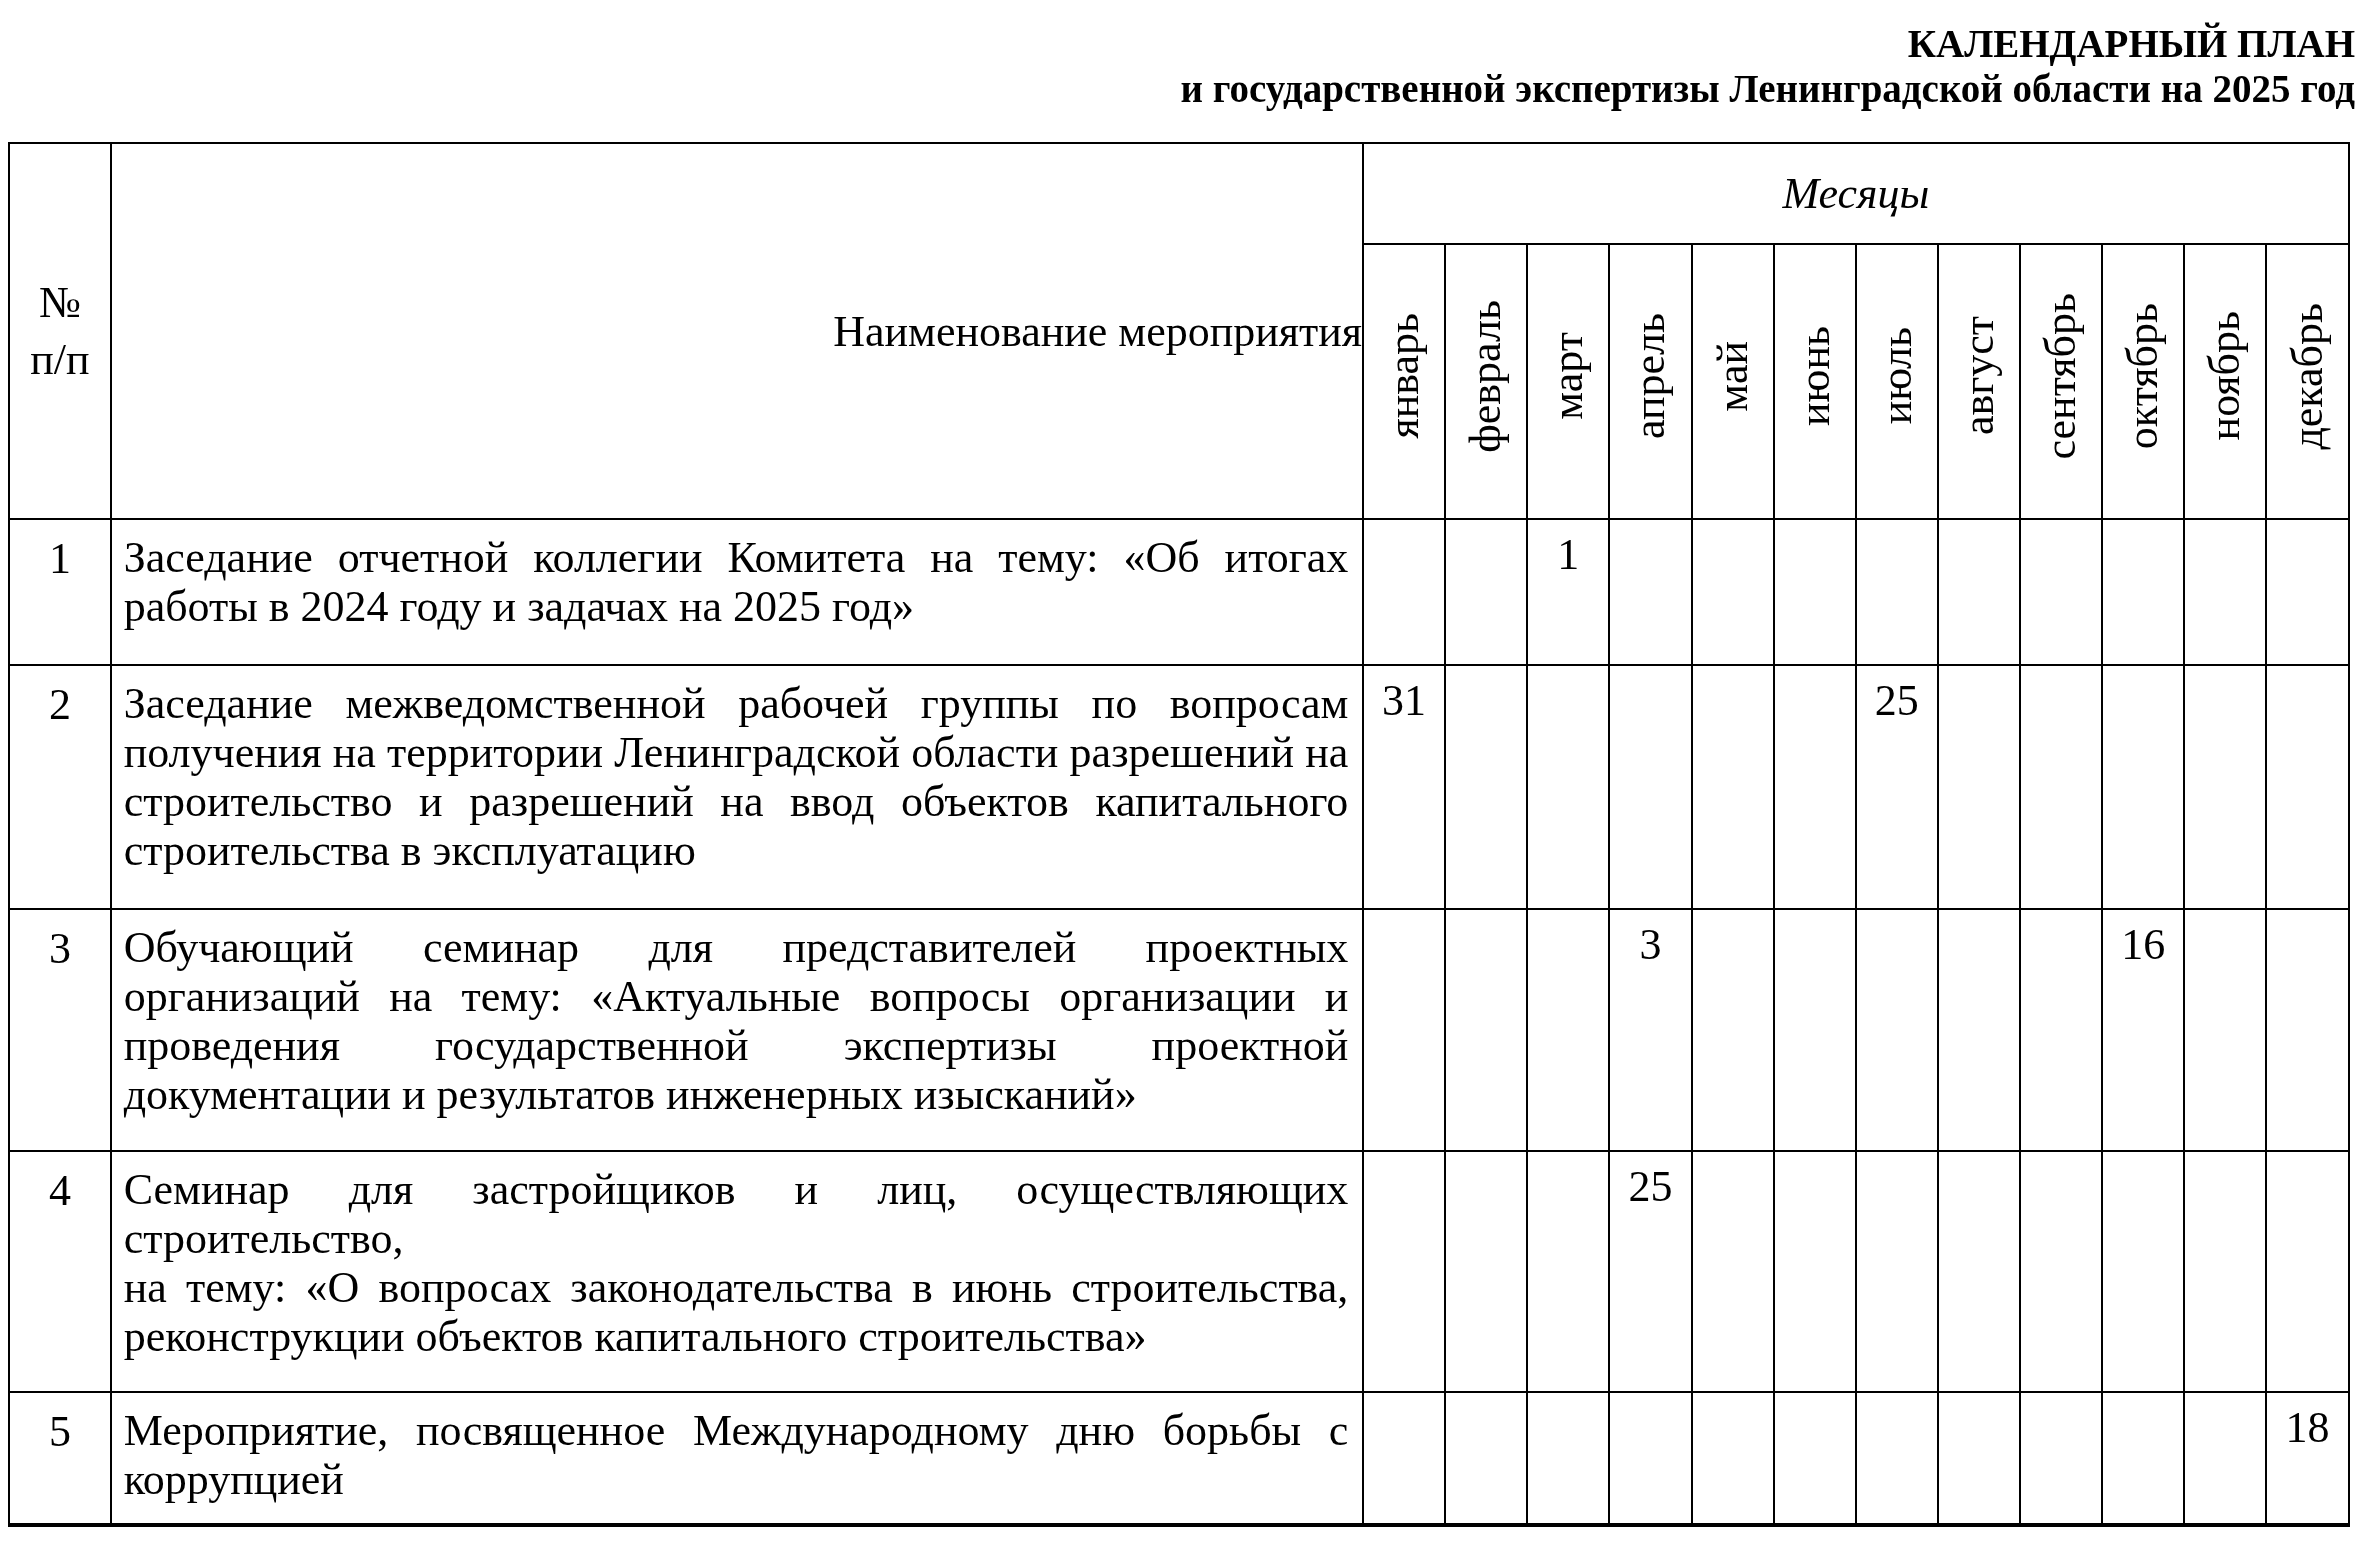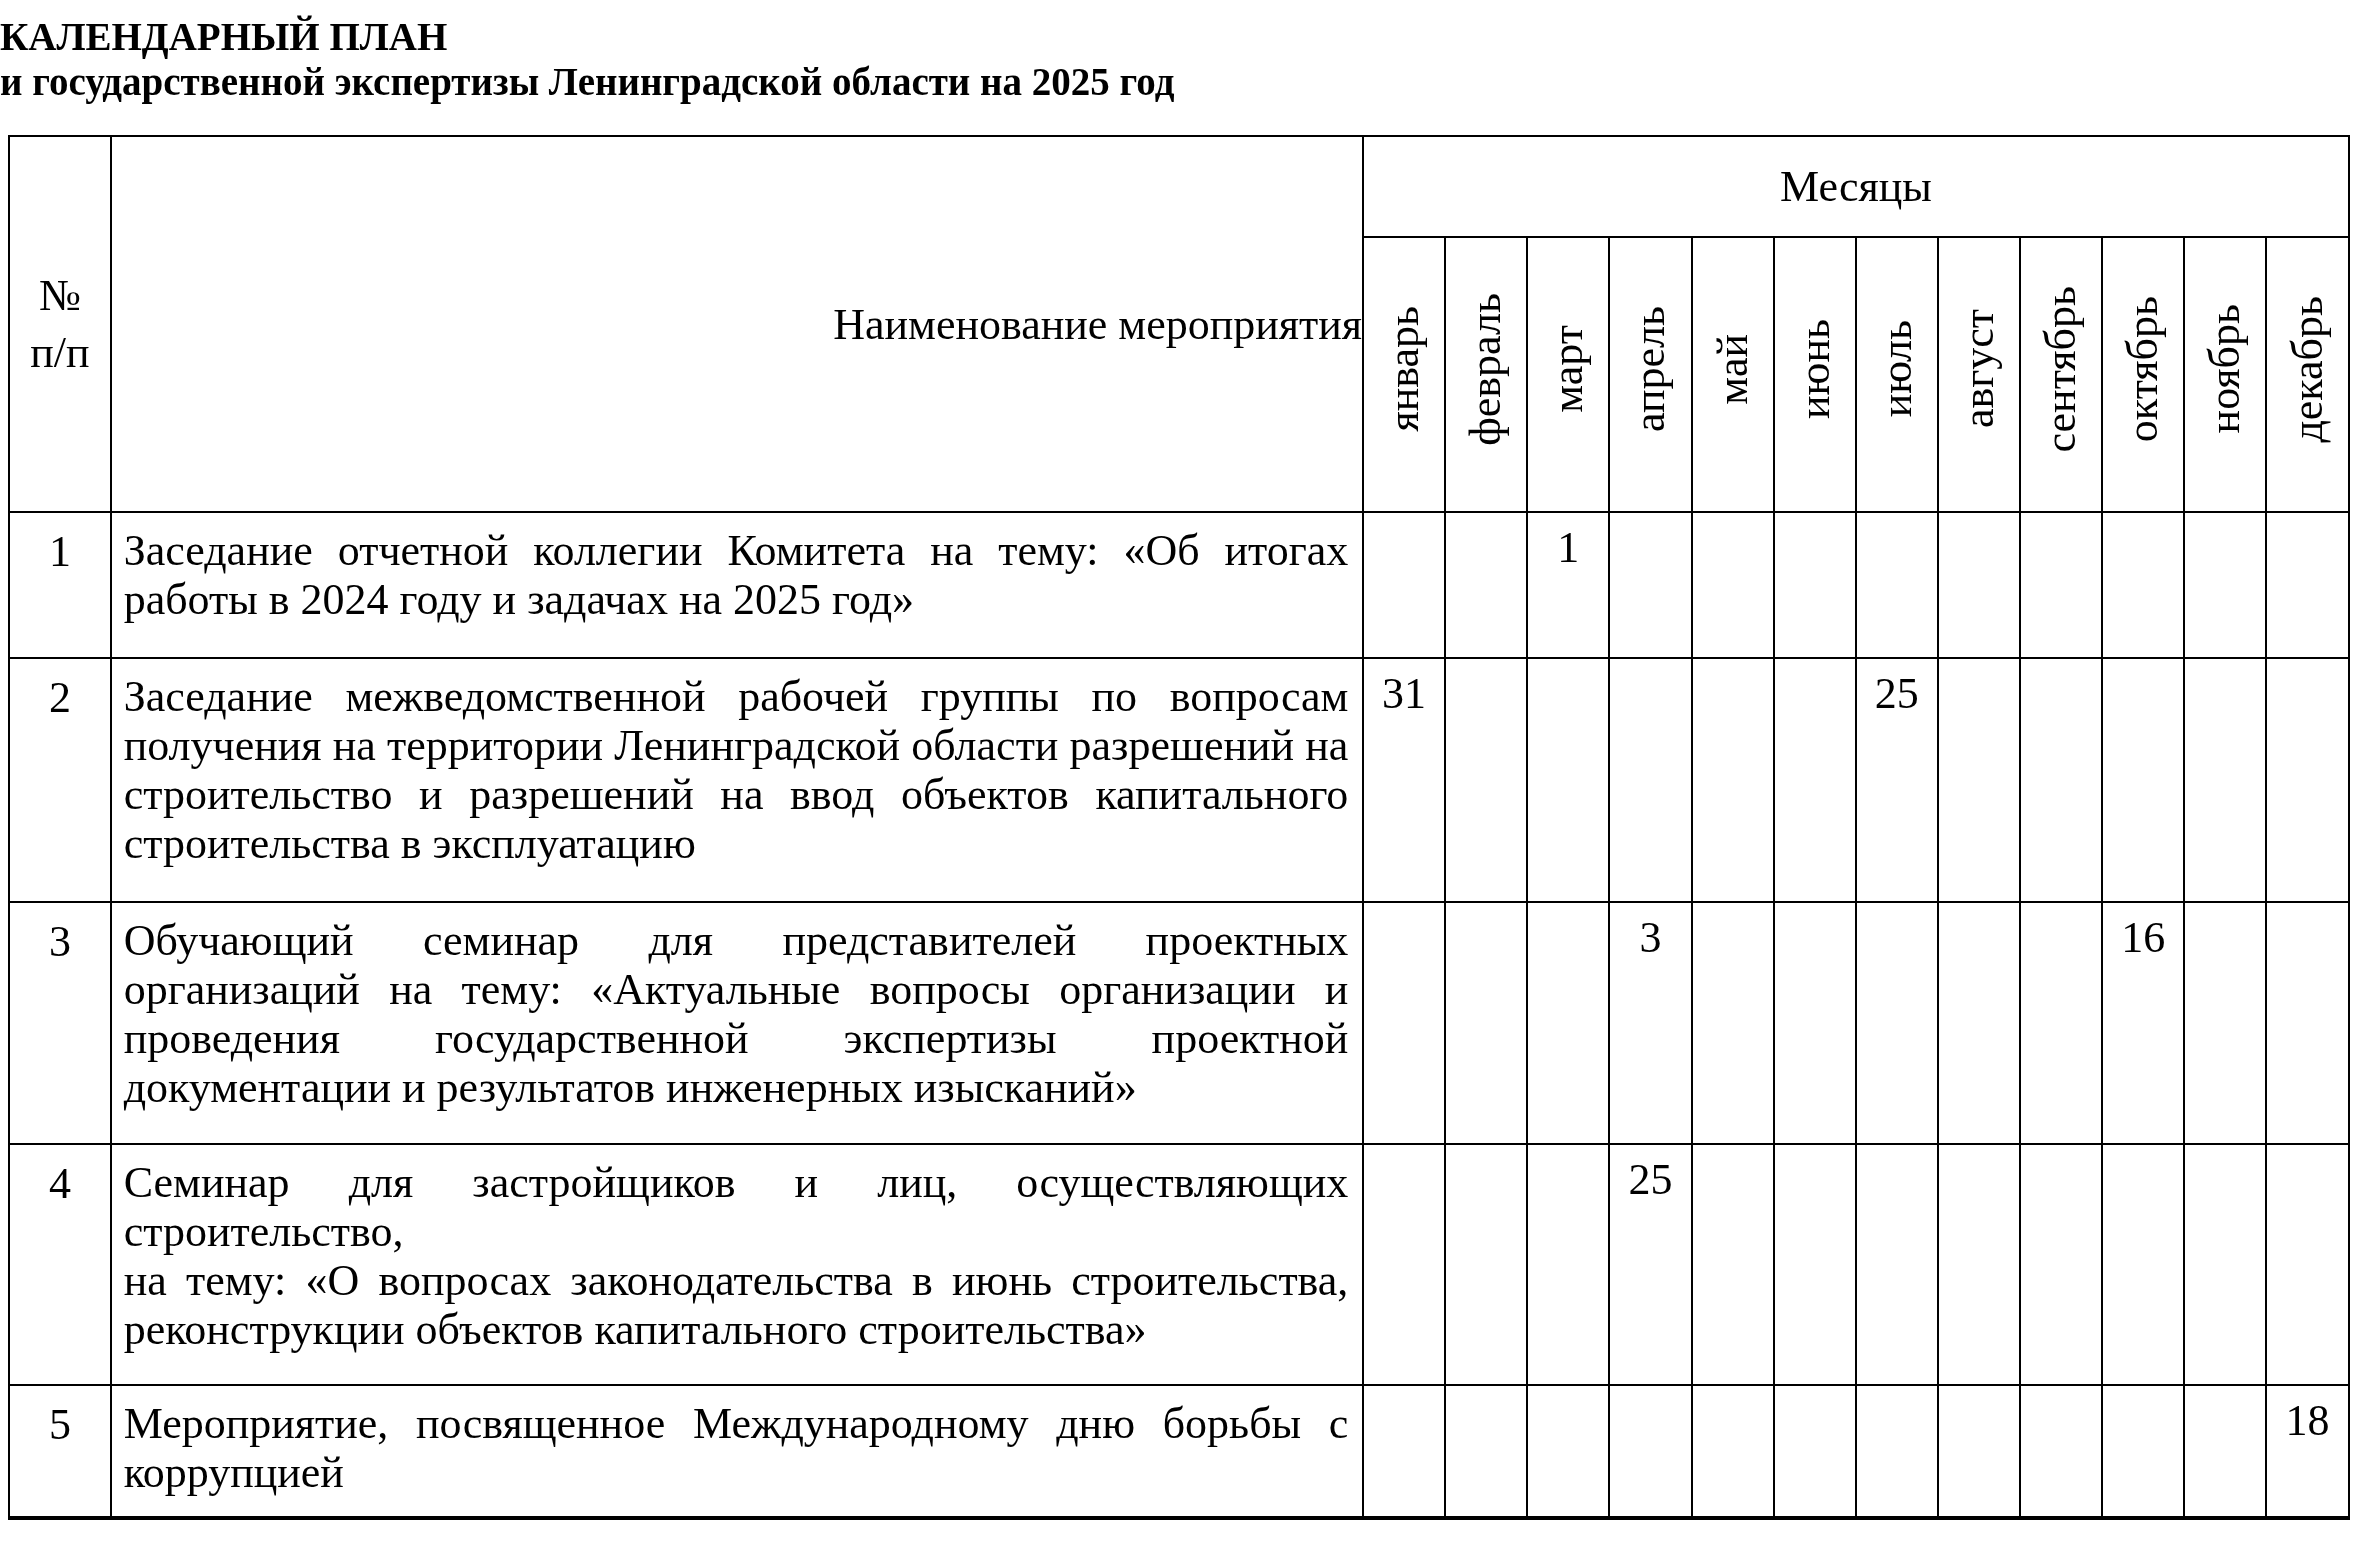--- a/index.html
+++ b/index.html
@@ -8,22 +8,22 @@
     background: #ffffff;
     color: #000000;
     font-family: "Liberation Serif", "DejaVu Serif", serif;
   }
   body {
     width: 2355px;
     height: 1563px;
     overflow: hidden;
   }
   .title-block {
-    padding-top: 14px;
-    text-align: left;
+    padding-top: 21px;
+    text-align: right;
     font-weight: bold;
     font-size: 39px;
     line-height: 45px;
   }
   table.plan {
     border-collapse: collapse;
     table-layout: fixed;
     width: 2342px;
     margin: 31px 0 0 7.8px;
     border: 2.9px solid #000;
@@ -44,20 +44,21 @@
     vertical-align: middle;
   }
   th.name-h {
     text-align: right;
     vertical-align: middle;
   }
   th.months-group-h {
     text-align: center;
     vertical-align: middle;
     border-bottom-width: 2.9px;
+    font-style: italic;
   }
   th.month-h {
     text-align: center;
     vertical-align: middle;
   }
   th.month-h .vert {
     display: inline-block;
     writing-mode: vertical-rl;
     transform: rotate(180deg);
     line-height: 1.05;

